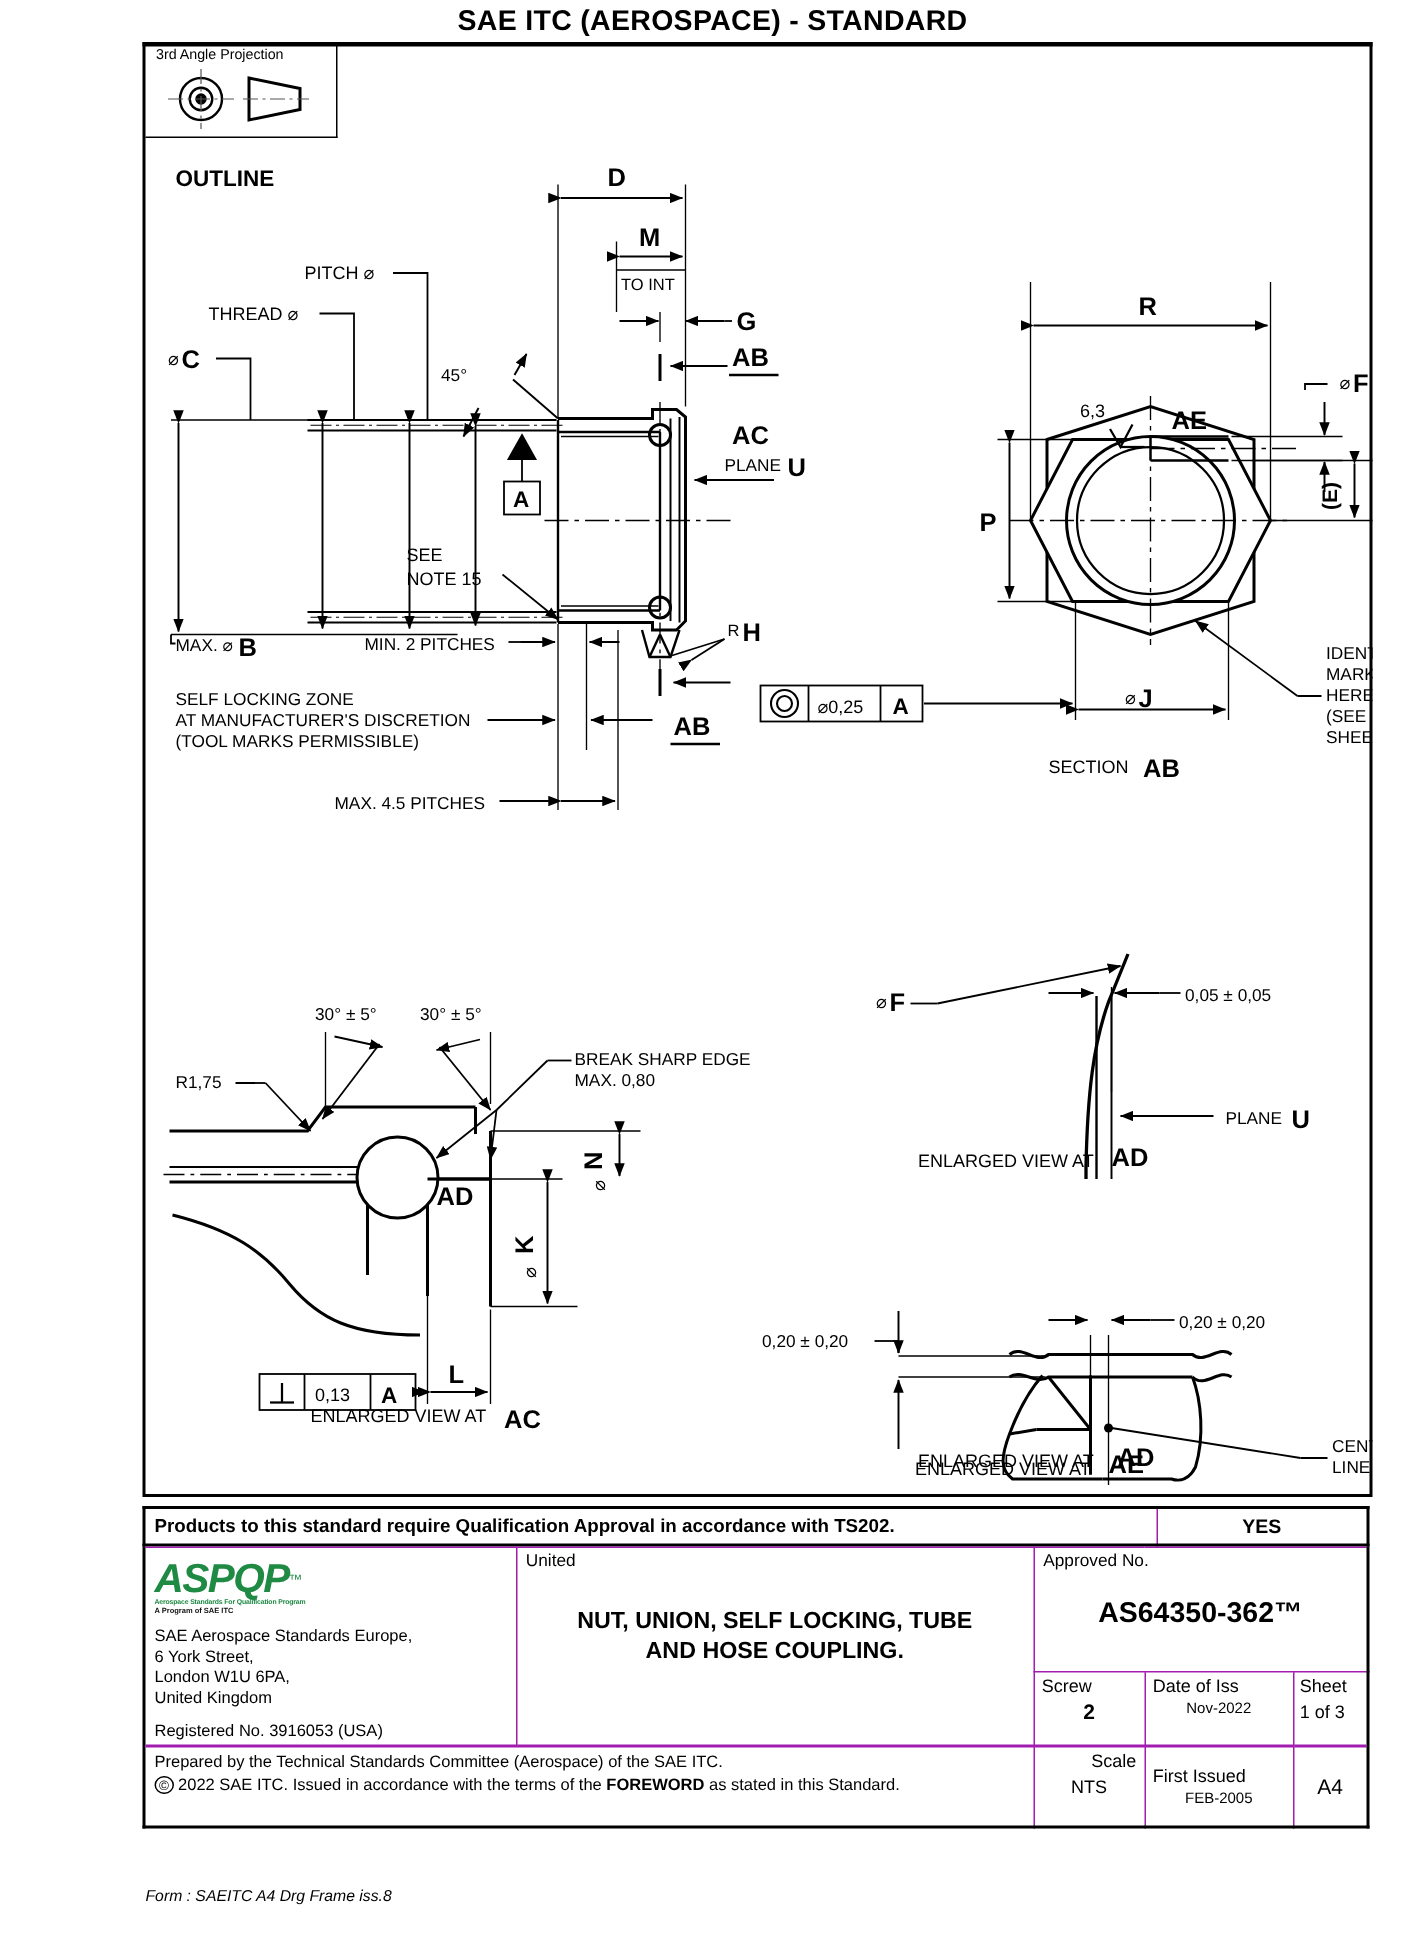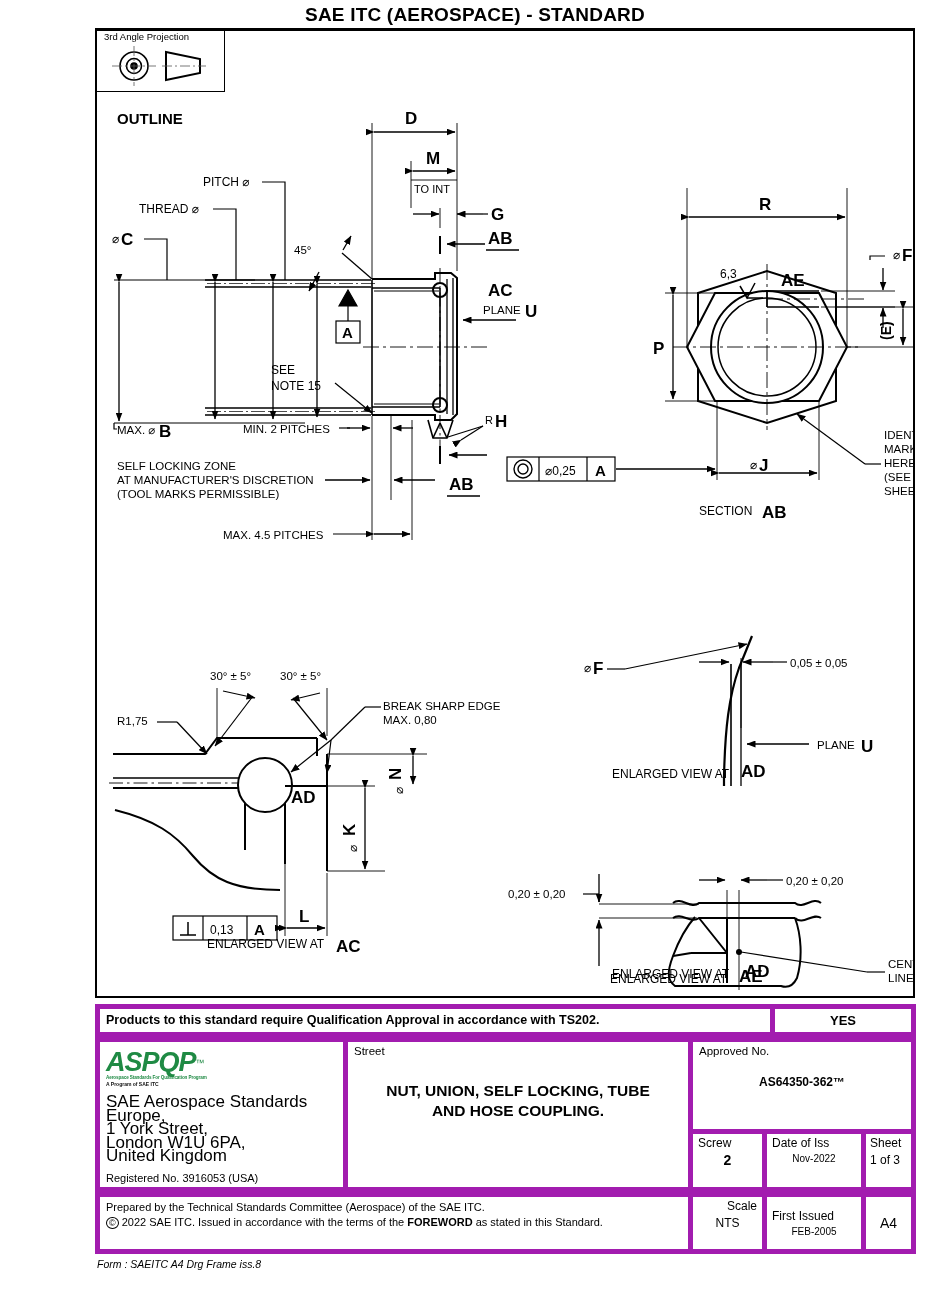--- a/index.html
+++ b/index.html
@@ -9,21 +9,21 @@
   .t{position:absolute;white-space:pre;font-family:"Liberation Sans",sans-serif;}
   
   #doc-title{left:0;top:4px;width:950px;text-align:center;font-size:19px;font-weight:bold;letter-spacing:.2px;}
   #header-rule{left:95px;top:28px;width:820px;height:3px;background:#000;}
   
   #drawing-frame{left:95px;top:28px;width:820px;height:970px;border:2px solid #000;box-sizing:border-box;}
   
   #proj-box{left:97px;top:30px;width:128px;height:62px;border-right:1px solid #000;border-bottom:1px solid #000;box-sizing:border-box;}
   #proj-label{left:104px;top:31px;font-size:9.5px;}
   table.tb{border-collapse:collapse;width:816px;table-layout:fixed;}
-  table.tb td{border:5px solid #a21caf;padding:2px 4px;vertical-align:top;font-size:11.5px;}
+  table.tb td{border:1px solid #a21caf;padding:2px 4px;vertical-align:top;font-size:11.5px;}
   .bold{font-weight:bold;}
   .ctr{text-align:center;}
   .small{font-size:10px;}
   #form-note{left:97px;top:1258px;font-size:10.5px;font-style:italic;}
   
   svg{display:block;}
   text{font-family:"Liberation Sans",sans-serif;}
 </style>
 </head>
 <body>
@@ -616,40 +616,40 @@
         </colgroup>
     <tbody>
           <tr>
 
       <td rowspan="2" style="padding:5px 6px 3px 6px;vertical-align:top;">
         <div style="position:relative;height:46px;">
           <span style="font-size:27px;font-weight:bold;font-style:italic;letter-spacing:-1px;color:#1f8a44;font-family:'Liberation Sans',sans-serif;">ASPQP</span><span style="font-size:9px;color:#1f8a44;vertical-align:super;">™</span>
           <div style="font-size:4.6px;font-weight:bold;color:#1f8a44;letter-spacing:-0.1px;margin-top:-3px;">Aerospace Standards For Qualification Program</div>
           <div style="font-size:5px;font-weight:bold;color:#111;margin-top:1px;">A Program of SAE ITC</div>
         </div>
-        <div style="font-size:17px;line-height:13.5px;margin-top:2px;">
+        <div style="font-size:11px;line-height:13.5px;margin-top:2px;">
           <div>SAE Aerospace Standards Europe,</div>
-          <div>1 York Street,</div>
+          <div>6 York Street,</div>
           <div>London W1U 6PA,</div>
           <div>United Kingdom</div>
         </div>
         <div style="font-size:11px;margin-top:9px;">Registered No. 3916053 (USA)</div>
       </td>
 
       <td rowspan="2" style="padding:3px 6px;vertical-align:top;">
-        <div style="font-size:11.5px;">Street</div>
+        <div style="font-size:11.5px;">United</div>
         <div class="ctr" style="font-size:15.5px;font-weight:bold;margin-top:24px;line-height:20px;">
           <div>NUT, UNION, SELF LOCKING, TUBE</div>
           <div>AND HOSE COUPLING.</div>
         </div>
       </td>
 
       <td colspan="3" style="padding:3px 6px;height:62px;vertical-align:top;">
         <div style="font-size:11.5px;">Approved No.</div>
-        <div class="ctr" style="font-size:12px;font-weight:bold;margin-top:18px;">AS64350-362™</div>
+        <div class="ctr" style="font-size:19px;font-weight:bold;margin-top:18px;">AS64350-362™</div>
       </td>
     </tr>
     <tr>
       <td style="padding:2px 5px;height:36px;">
         <div style="font-size:12px;">Screw</div>
         <div class="ctr" style="font-size:14px;font-weight:bold;margin-top:2px;">2</div>
       </td>
       <td style="padding:2px 5px;">
         <div style="font-size:12px;">Date of Iss</div>
         <div class="ctr small" style="margin-top:3px;">Nov-2022</div>

